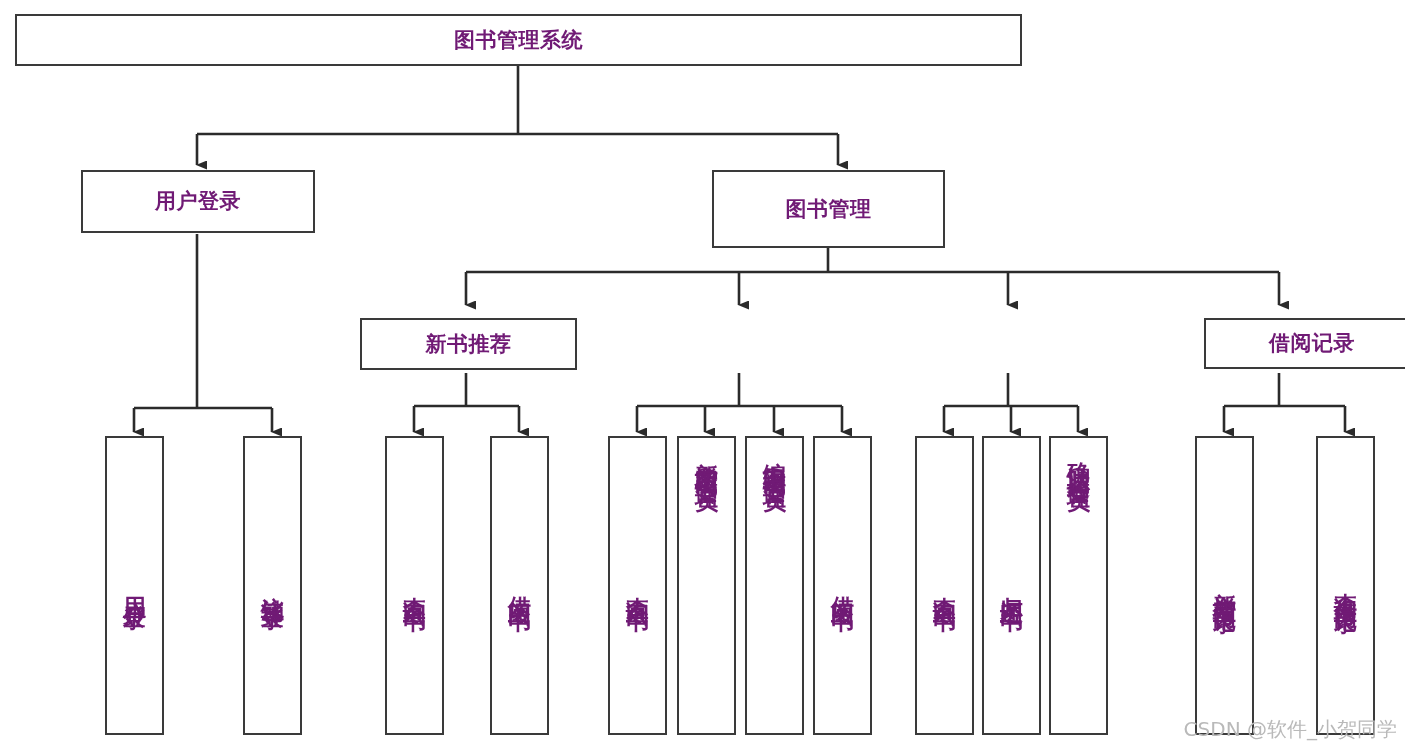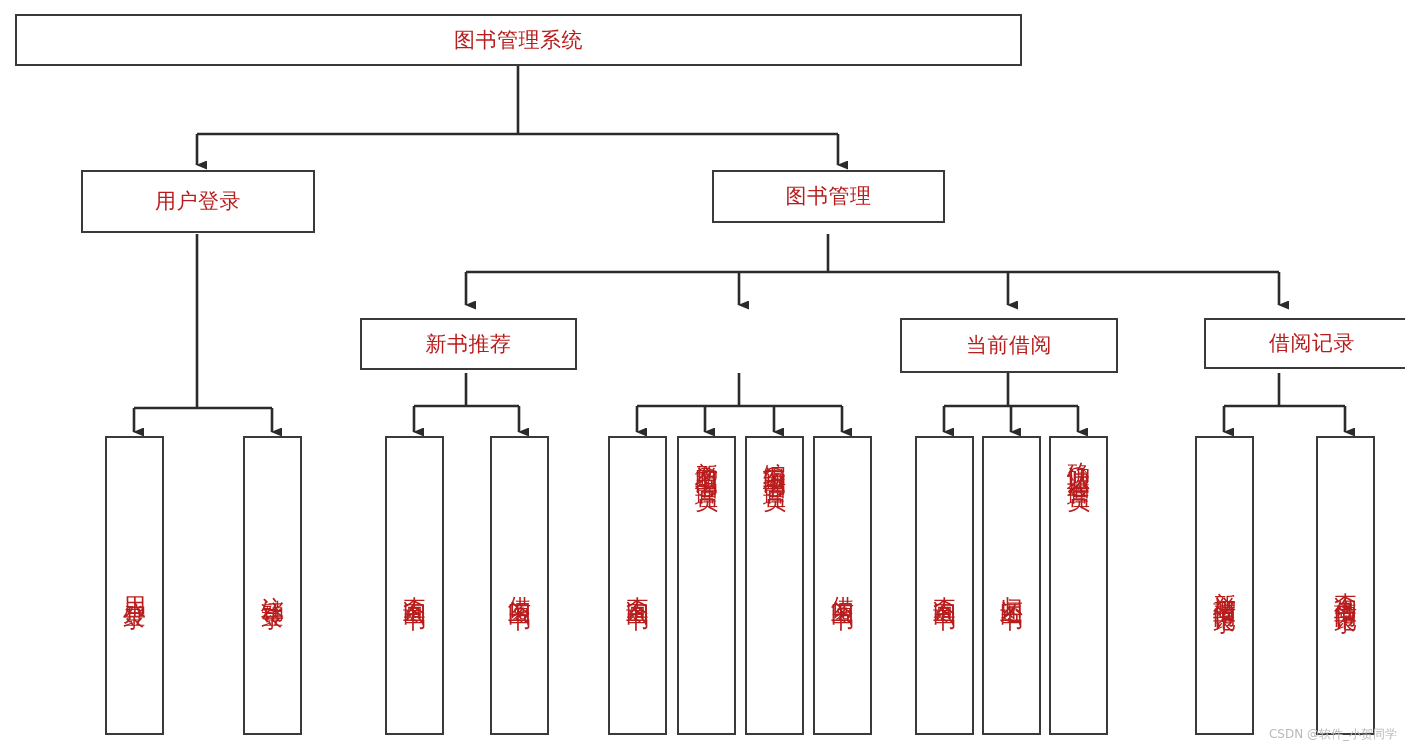--- a/index.html
+++ b/index.html
@@ -27,21 +27,22 @@
     height: 747px;
   }
   .node {
     position: absolute;
     box-sizing: border-box;
     background: #ffffff;
     border: 2.5px solid #3a3a3a;
     display: flex;
     align-items: center;
     justify-content: center;
-    color: #b91c1c;
+    color: #701a75;
+    font-weight: bold;
   }
   .node .label {
     font-family: "DejaVu Sans", "Liberation Sans", sans-serif;
     letter-spacing: 0.5px;
     white-space: nowrap;
     line-height: 1.15;
   }
   .node.horizontal .label {
     font-size: 21px;
   }
@@ -62,21 +63,21 @@
     text-orientation: upright;
     font-size: 23px;
     letter-spacing: 4px;
     line-height: 1;
     white-space: nowrap;
   }
   #watermark {
     position: absolute;
     right: 8px;
     bottom: 4px;
-    font-size: 12px;
+    font-size: 20px;
     color: #b9b9b9;
     font-family: "DejaVu Sans", "Liberation Sans", sans-serif;
     white-space: nowrap;
     pointer-events: none;
   }
 </style>
 </head>
 <body>
 
 <div id="diagram-root">
@@ -132,30 +133,27 @@
     </g>
   </svg>
 
   <div class="node root horizontal" style="left:15px; top:14px; width:1007px; height:52px;">
     <span class="label">图书管理系统</span>
   </div>
 
   <div class="node horizontal" style="left:81px; top:170px; width:234px; height:63px;">
     <span class="label">用户登录</span>
   </div>
-  <div class="node horizontal" style="left:712px; top:170px; width:233px; height:53px;">
+  <div class="node horizontal" style="left:712px; top:170px; width:233px; height:78px;">
     <span class="label">图书管理</span>
   </div>
 
   <div class="node horizontal" style="left:360px; top:318px; width:217px; height:52px;">
     <span class="label">新书推荐</span>
   </div>
-  <div class="node horizontal" style="left:900px; top:318px; width:218px; height:55px;">
-    <span class="label">当前借阅</span>
-  </div>
   <div class="node horizontal" style="left:1172px; top:318px; width:216px; height:51px;margin-left:32px;">
     <span class="label">借阅记录</span>
   </div>
 
   <div class="node vertical center-v" style="left:105px; top:436px; width:59px; height:299px;">
     <span class="label">用户登录</span>
   </div>
   <div class="node vertical center-v" style="left:243px; top:436px; width:59px; height:299px;">
     <span class="label">注销登录</span>
   </div>

